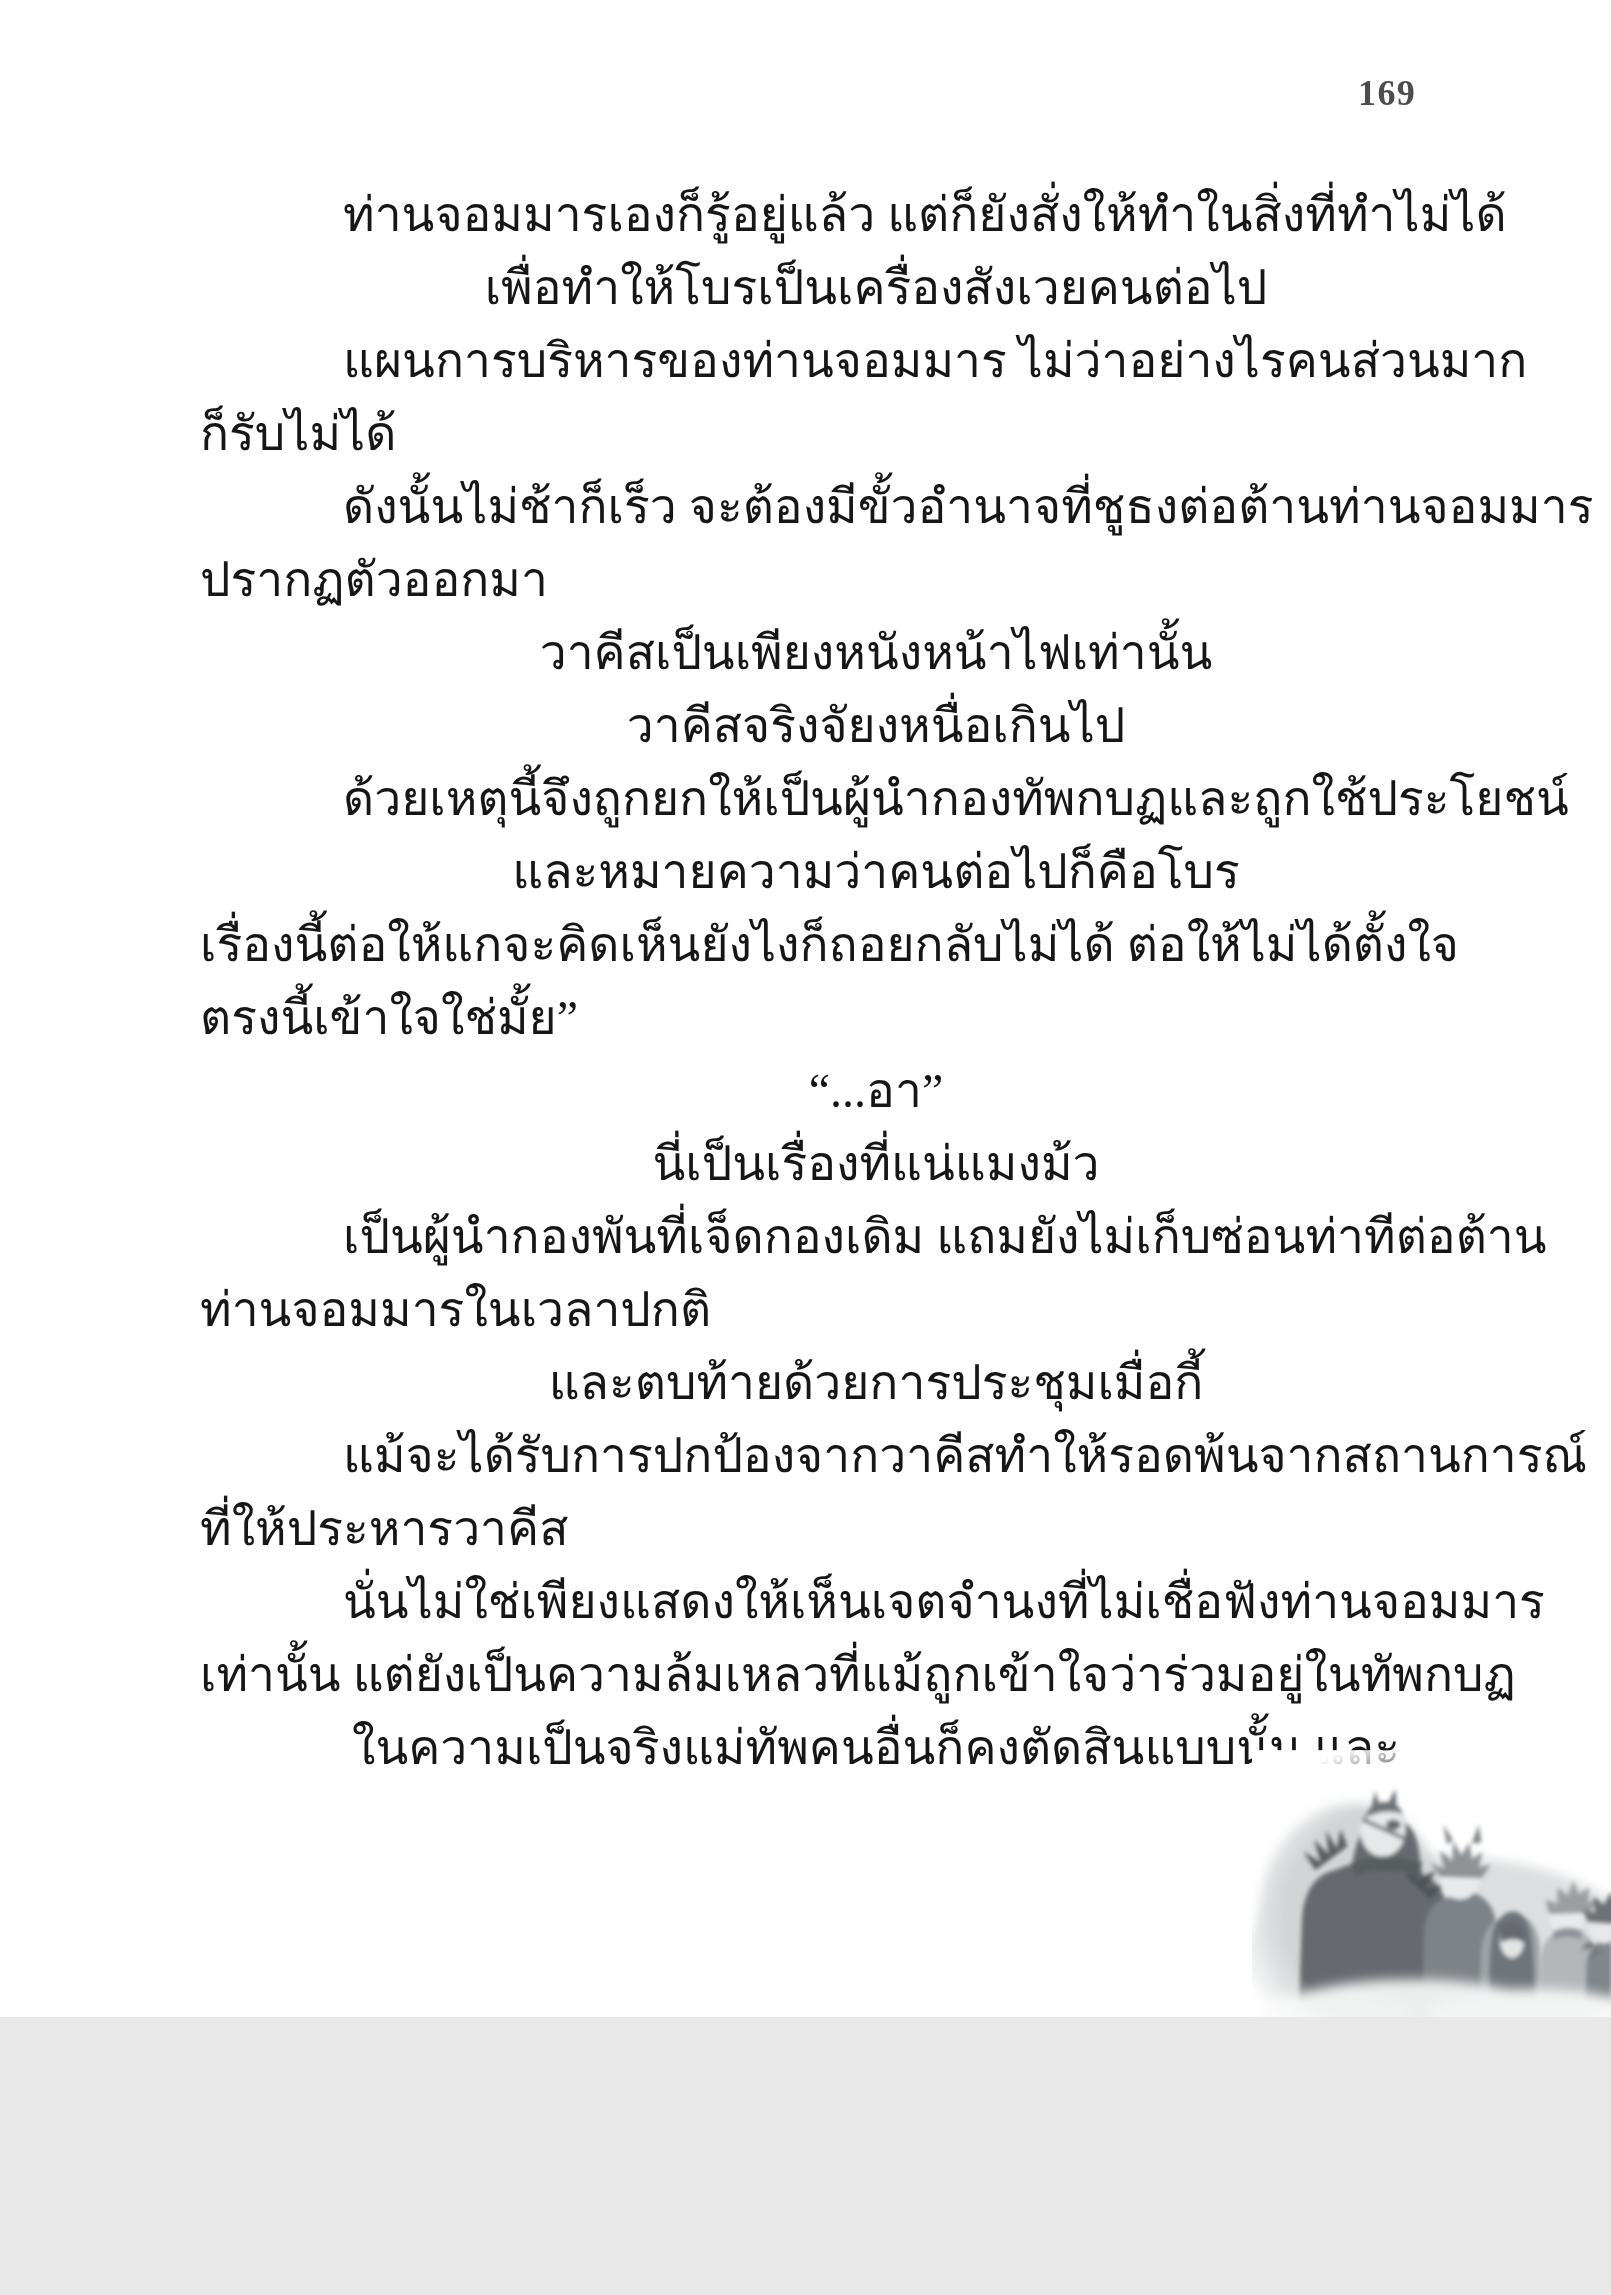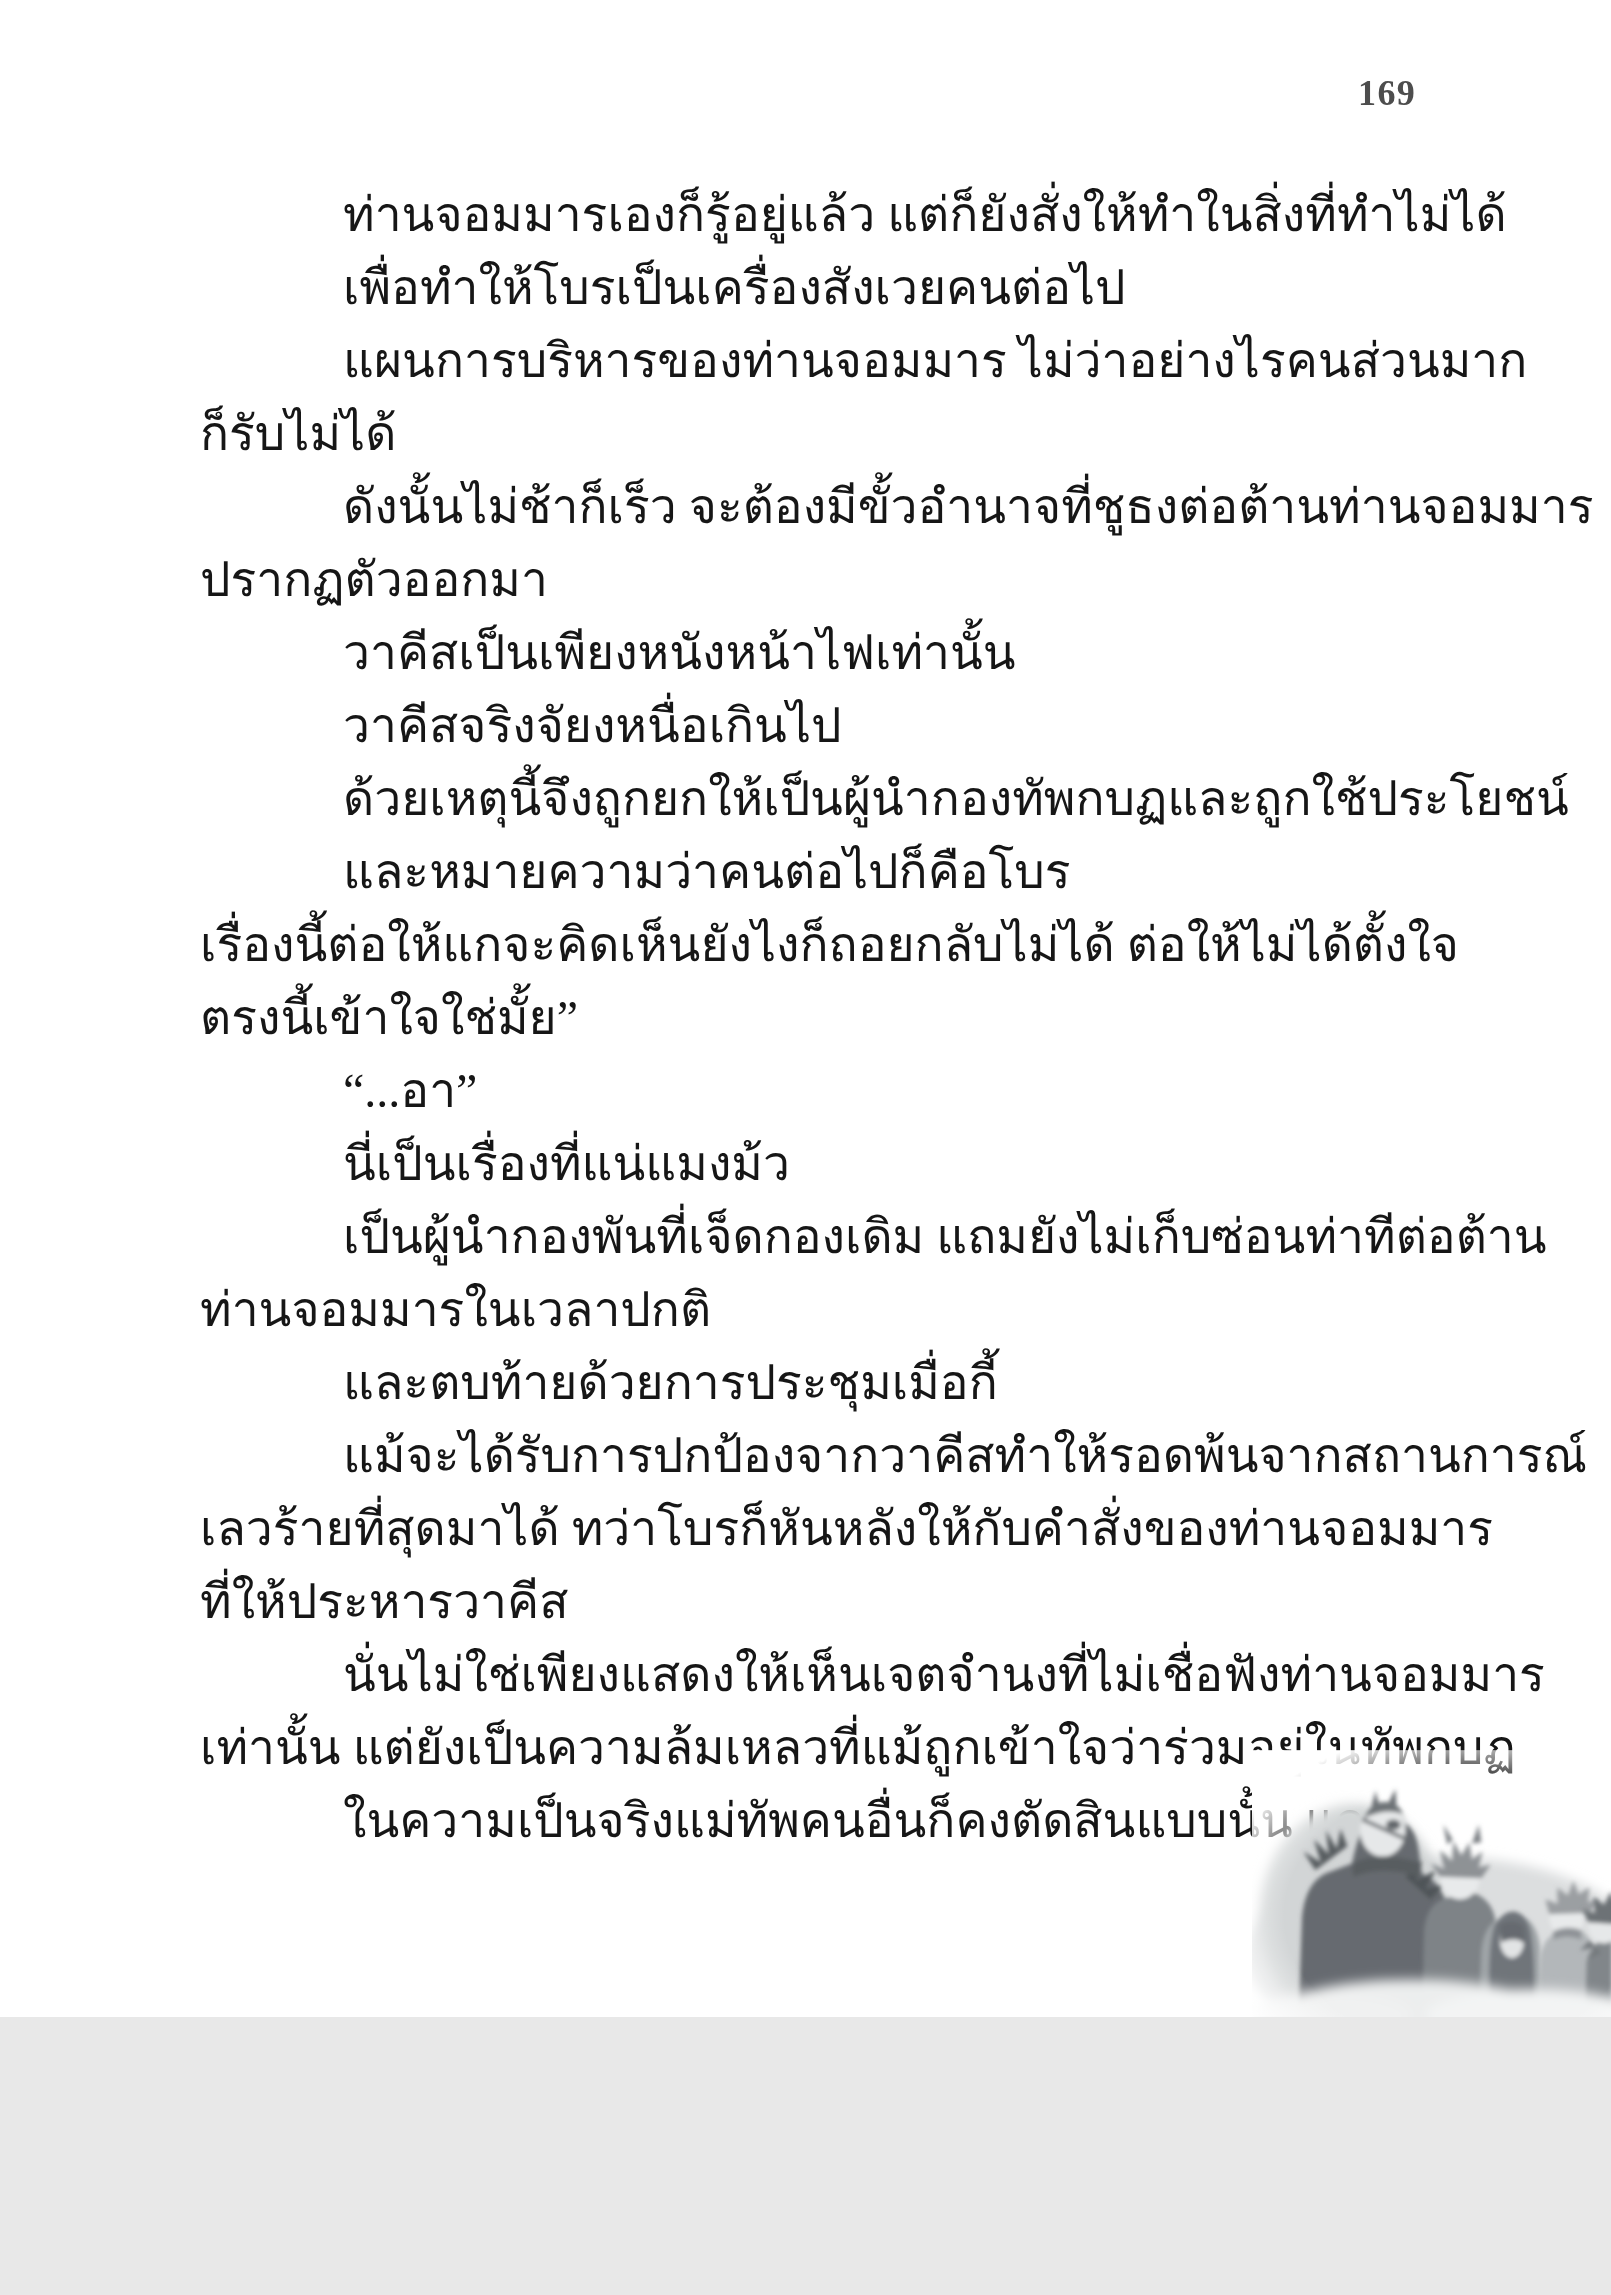--- a/index.html
+++ b/index.html
@@ -37,20 +37,21 @@
     font-family: "Liberation Serif", "DejaVu Serif", serif;
   }
   .body-text .line {
     height: 73px;
     line-height: 73px;
     white-space: nowrap;
     text-align: left;
   }
   .body-text .line.indent {
     padding-left: 143px;
+    text-align: center;
   }
   .footer-caption {
     position: absolute;
     top: 2174px;
     left: 746px;
     width: 534px;
     font-size: 39px;
     line-height: 56px;
     font-weight: bold;
     color: #8c8c8c;
@@ -84,21 +85,20 @@
       <div class="line indent">ด้วยเหตุนี้จึงถูกยกให้เป็นผู้นำกองทัพกบฏและถูกใช้ประโยชน์</div>
       <div class="line indent">และหมายความว่าคนต่อไปก็คือโบร</div>
       <div class="line">เรื่องนี้ต่อให้แกจะคิดเห็นยังไงก็ถอยกลับไม่ได้  ต่อให้ไม่ได้ตั้งใจ</div>
       <div class="line">ตรงนี้เข้าใจใช่มั้ย”</div>
       <div class="line indent">“...อา”</div>
       <div class="line indent">นี่เป็นเรื่องที่แน่แมงม้ว</div>
       <div class="line indent">เป็นผู้นำกองพันที่เจ็ดกองเดิม  แถมยังไม่เก็บซ่อนท่าทีต่อต้าน</div>
       <div class="line">ท่านจอมมารในเวลาปกติ</div>
       <div class="line indent">และตบท้ายด้วยการประชุมเมื่อกี้</div>
       <div class="line indent">แม้จะได้รับการปกป้องจากวาคีสทำให้รอดพ้นจากสถานการณ์</div>
-      <div class="line">เลวร้ายที่สุดมาได้  ทว่าโบรก็หันหลังให้กับคำสั่งของท่านจอมมาร</div>
       <div class="line">ที่ให้ประหารวาคีส</div>
       <div class="line indent">นั่นไม่ใช่เพียงแสดงให้เห็นเจตจำนงที่ไม่เชื่อฟังท่านจอมมาร</div>
       <div class="line">เท่านั้น  แต่ยังเป็นความล้มเหลวที่แม้ถูกเข้าใจว่าร่วมอยู่ในทัพกบฏ</div>
       <div class="line indent">ในความเป็นจริงแม่ทัพคนอื่นก็คงตัดสินแบบนั้น  และ</div>
     </div>
 
   <div class="footer-caption">แมงมุมแล้วไง ข้องใจเหรอคะ เล่ม 10</div>
 
   <div class="illustration">
     <svg width="360" height="267" viewBox="0 0 540 400" xmlns="http://www.w3.org/2000/svg">

